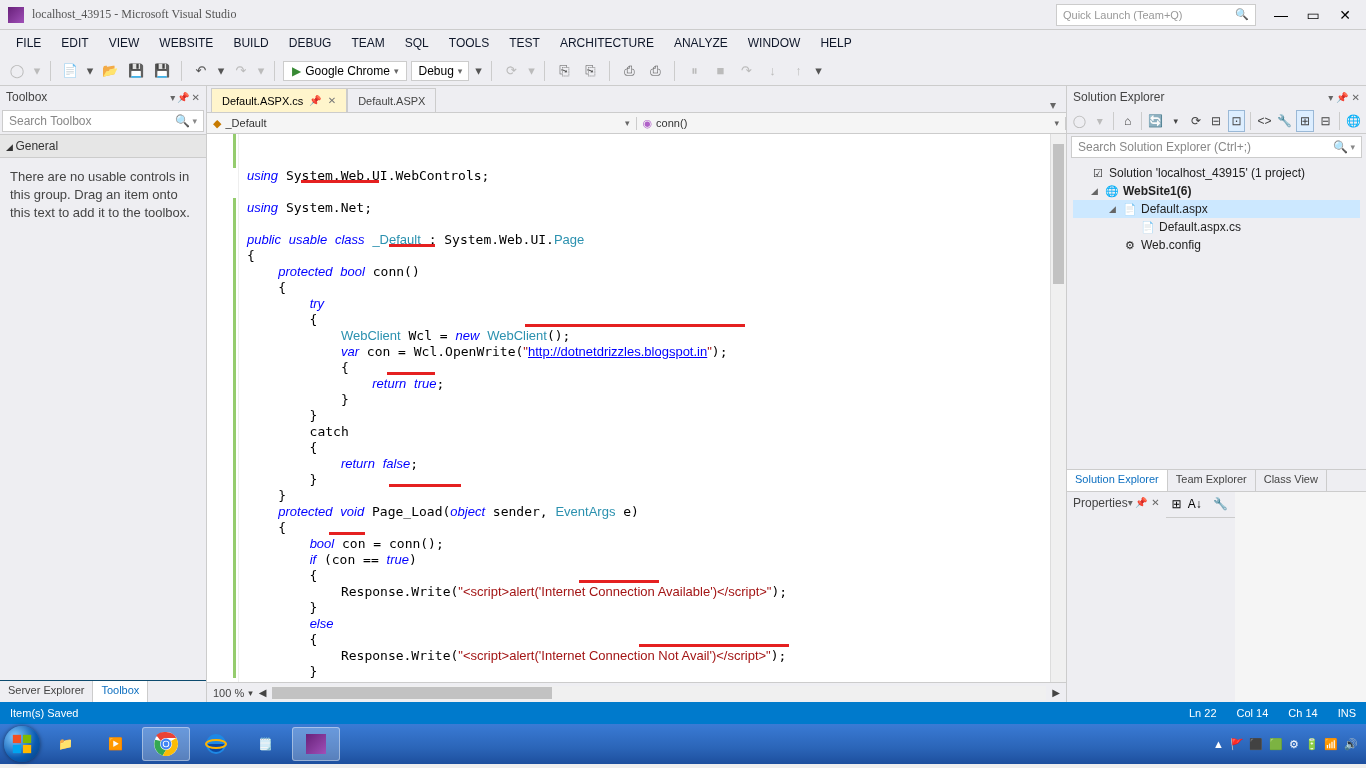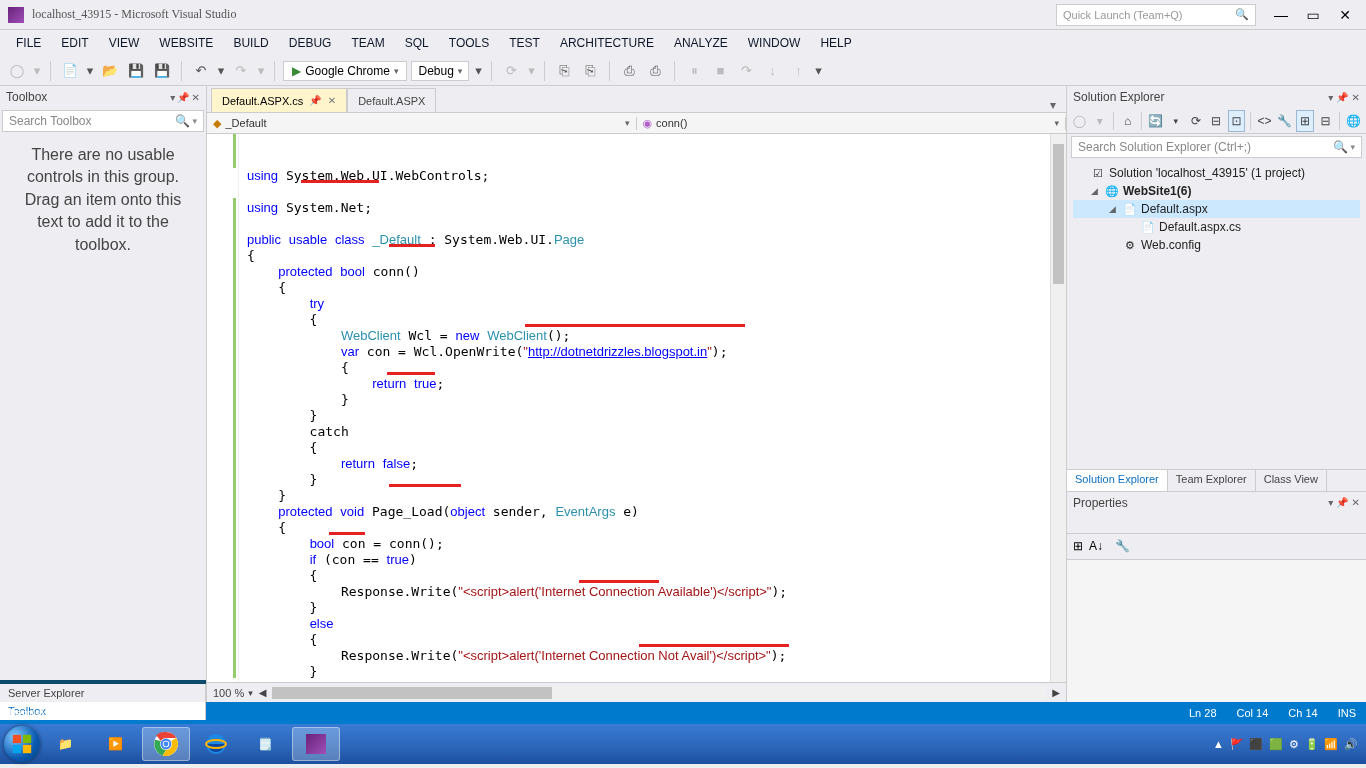--- a/index.html
+++ b/index.html
@@ -29,42 +29,42 @@
 .debug-combo { display:flex; align-items:center; gap:4px; padding:2px 6px; border:1px solid #ccc; background:#fff; }
 
 
 .main { display: flex; height: 616px; background:#eeeef2; }
 .left-panel { width: 207px; display:flex; flex-direction:column; background:#eeeef2; border-right:1px solid #ccc;}
 .panel-header { height: 22px; display:flex; align-items:center; padding:0 6px; background:#eeeef2; color:#444; font-size:12px; }
 .panel-header .actions { margin-left:auto; display:flex; gap:2px; font-size:10px; color:#666;}
 .toolbox-search { height:22px; border:1px solid #ccc; background:#fff; margin:2px; display:flex; align-items:center; padding:0 6px; color:#888;}
 .toolbox-search .glass { margin-left:auto; color:#333;}
 .toolbox-group { background:#e6e6e6; padding:4px 6px; color:#333; border-top:1px solid #ccc; border-bottom:1px solid #ccc;}
-.toolbox-empty { padding:10px; color:#444; text-align:center; font-size:16px; line-height:1.4;}
-.left-tabs { margin-top:auto; height:22px; display:flex; border-top:4px solid #0c4a6e;flex-direction:column;}
+.toolbox-empty { padding:10px; color:#444; font-size:13px; line-height:1.4;}
+.left-tabs { margin-top:auto; height:22px; display:flex; border-top:1px solid #0c4a6e;}
 .left-tab { padding:3px 8px; background:#eeeef2; border-right:1px solid #ccc; font-size:11px; color:#444;}
 .left-tab.active { background:#fff; color:#0e70c0; }
 
 
 .editor-area { flex:1; display:flex; flex-direction:column; background:#eeeef2;}
 .doc-tabs { height:26px; display:flex; align-items:flex-end; padding:0 4px; gap:0;}
 .doc-tab { height:24px; padding:0 10px; display:flex; align-items:center; gap:6px; background:#eeeef2; color:#444; font-size:11px; border:1px solid #ccc; border-bottom:none;}
 .doc-tab.active { background:#fff5cc; color:#000; }
 .doc-tab.preview { background:#eeeef2; }
 .doc-tab .x { font-size:10px; color:#777;}
 .doc-tabs .dots { margin-left:auto; padding:0 6px; color:#666;}
 .nav-bar { height:22px; background:#f5f5f5; border-top:1px solid #ccc; border-bottom:1px solid #ccc; display:flex; align-items:center;}
 .nav-combo { flex:1; display:flex; align-items:center; padding:0 6px; border-right:1px solid #ccc; gap:4px; font-size:11px; color:#333;}
 .nav-combo .icon { font-size:11px; color:#c77a00; }
 .nav-combo .dd { margin-left:auto; color:#666; font-size:9px;}
 .code-area { flex:1; background:#fff; display:flex; position:relative; overflow:hidden;}
 .gutter { width:32px; background:#fff; border-right:1px solid #eee;}
 .green-bar { position:absolute; left:26px; top:0; width:3px; background:#95cc6e;}
 .code-body { flex:1; padding:2px 0 2px 8px; font-family:Consolas,monospace; font-size:13px; line-height:16px; white-space:pre; color:#000; overflow:hidden; position:relative;}
-.kw { color:#0000ff; }
+.kw { color:#0000ff;font-style:italic; }
 .type { color:#2b91af; }
 .str { color:#a31515; }
 .link-str { color:#0000ff; text-decoration:underline; }
 .redline { display:inline-block; height:3px; background:#e52020; position:absolute;}
 .highlight-line { position:absolute; left:0; right:0; height:16px; background:#f0f0f0; z-index:-1;}
 .code-scroll-v { width:16px; background:#f0f0f0; border-left:1px solid #ddd; position:relative;}
 .code-scroll-v .thumb { position:absolute; left:2px; right:2px; top:10px; height:140px; background:#c2c2c2;}
 .zoom-bar { height:20px; background:#eeeef2; border-top:1px solid #ccc; display:flex; align-items:center; padding:0 6px; font-size:11px; color:#444;}
 .zoom-bar .hscroll { flex:1; height:14px; background:#f0f0f0; margin:0 6px; position:relative;}
 .zoom-bar .hscroll .thumb { position:absolute; left:0; top:1px; bottom:1px; width:280px; background:#c2c2c2;}
@@ -83,21 +83,21 @@
 .tree-row { display:flex; align-items:center; gap:4px; height:18px; padding-left:4px;}
 .tree-row .arr { width:10px; color:#666; font-size:9px;}
 .tree-row .ticon { width:14px; text-align:center; font-size:11px;}
 .tree-row.selected { background:#cce8ff;}
 .tree-indent1 { padding-left:18px;}
 .tree-indent2 { padding-left:36px;}
 .tree-indent3 { padding-left:54px;}
 .rp-tabs { height:22px; display:flex; border-top:1px solid #ccc; margin-top:auto;}
 .rp-tab { padding:3px 8px; border-right:1px solid #ccc; background:#eeeef2; font-size:11px; color:#444;}
 .rp-tab.active { background:#fff; color:#0e70c0;}
-.props-panel { border-top:1px solid #ccc; flex:1; display:flex; flex-direction:column;}
+.props-panel { border-top:1px solid #ccc; flex:1; display:flex; flex-direction:row;}
 .props-toolbar { height:26px; display:flex; align-items:center; padding:0 6px; gap:6px; border-bottom:1px solid #ccc;}
 .props-body { flex:1; background:#f5f5f5;}
 
 
 .statusbar { height:22px; background:#007acc; color:#fff; display:flex; align-items:center; padding:0 10px; font-size:11px;}
 .statusbar .sp { flex:1;}
 .statusbar .sitem { margin-left:20px;}
 
 
 .taskbar { height:40px; background:linear-gradient(#3a7bd5 0%, #2b65b8 60%, #1d4f9e 100%); display:flex; align-items:center; padding:0 4px; gap:2px;}
@@ -193,20 +193,23 @@
       <div class="actions">
         <span>▾</span>
         <span>📌</span>
         <span>✕</span>
       </div>
     </div>
     <div class="toolbox-search">
       <span>Search Toolbox</span>
       <span class="glass">🔍</span>
       <span style="font-size:9px;margin-left:2px">▾</span>
+    </div>
+    <div class="toolbox-group">
+      <span style="font-size:9px">◢ </span><span>General</span>
     </div>
     <div class="toolbox-empty">There are no usable controls in this group. Drag an item onto this text to add it to the toolbox.</div>
     <div class="left-tabs">
       <div class="left-tab">Server Explorer</div>
       <div class="left-tab active">Toolbox</div>
     </div>
   </div>
 
   <div class="editor-area">
     <div class="doc-tabs">
@@ -371,21 +374,21 @@
         <span class="btn" style="color:#bbb">🔧</span>
       </div>
       <div class="props-body"></div>
     </div>
   </div>
 </div>
 
 <div class="statusbar">
   <span>Item(s) Saved</span>
   <div class="sp"></div>
-  <span class="sitem">Ln 28</span>
+  <span class="sitem">Ln 22</span>
   <span class="sitem">Col 14</span>
   <span class="sitem">Ch 14</span>
   <span class="sitem">INS</span>
 </div>
 
 <div class="taskbar">
   <div class="orb">
     <svg viewBox="0 0 24 24">
         <g fill="#fff">
           <rect x="2" y="2" width="9" height="9" fill="#f25022"></rect>

